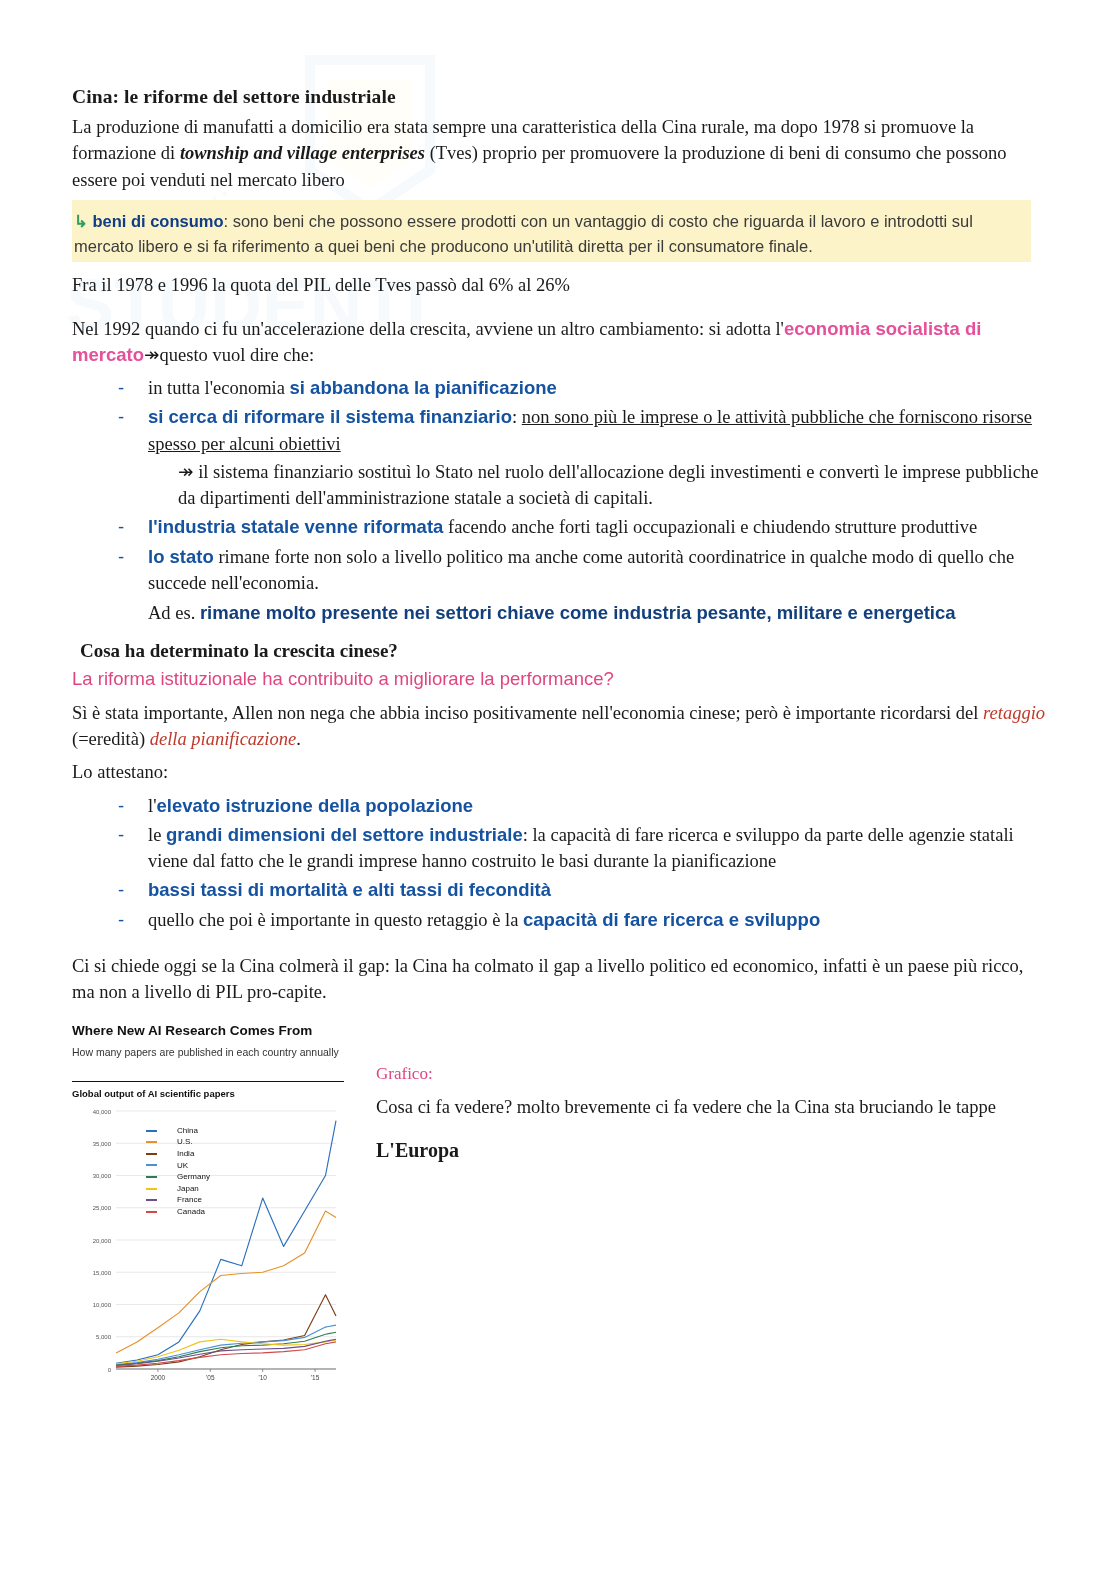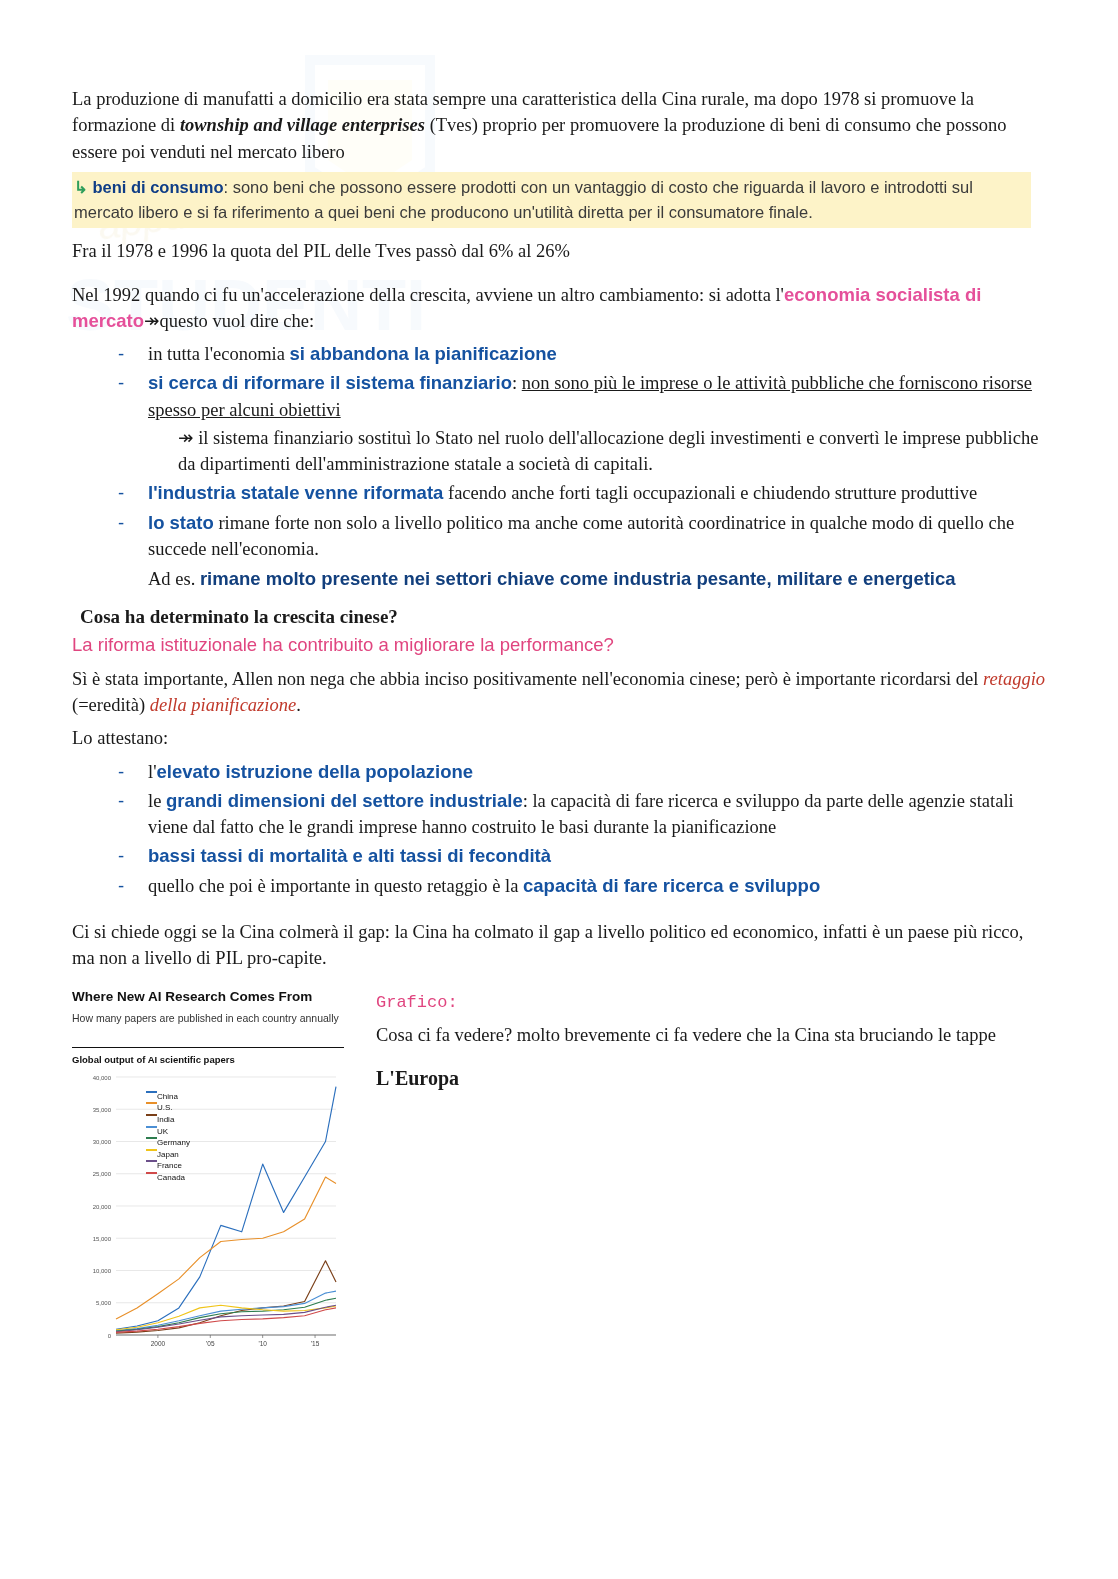--- a/index.html
+++ b/index.html
@@ -50,21 +50,21 @@
   }
   p.body {
     font-size: 18.5px;
     line-height: 1.42;
     margin: 0 0 7px 0;
     text-align: left;
   }
   .hl {
     background: #fdf3c8;
     display: block;
-    padding: 3px 2px 4px 2px;
+    padding: 9px 2px 4px 2px;
     font-family: "Liberation Sans", sans-serif;
     font-size: 16.5px;
     line-height: 1.5;
     color: #3b3b3b;
     margin: 2px 15px 10px 0;
   }
   .hl b {
     color: #0f3d86;
     font-weight: bold;
   }
@@ -150,37 +150,38 @@
     height: 292px;
   }
   .plot-svg { display:block; }
   .legend {
     position: absolute;
     left: 74px;
     top: 22px;
     font-size: 8px;
     line-height: 1.45;
   }
-  .legend div { display: flex; gap: 0; }
+  .legend div { display: flex; align-items: center; gap: 20px; }
   .legend i {
     display: inline-block;
     width: 11px;
     height: 2px;
     background: #888;
   }
   .right-col {
     flex: 1;
     padding-left: 32px;
     padding-top: 4px;
   }
   .grafico-label {
     color: #e0457f;
-    font-family: Liberation Mono, monospace;
+    font-family: Liberation Serif, serif;
     font-size: 17px;
     margin-bottom: 10px;
+    margin-top: 37px;
   }
   .right-body {
     font-family: "Liberation Serif", serif;
     font-size: 18.5px;
     line-height: 1.42;
   }
   .libro {
     font-family: "Liberation Sans", sans-serif;
     font-size: 16.5px;
     line-height: 1.5;
@@ -203,20 +204,21 @@
     <g opacity="0.55">
       <path d="M250 20 L370 20 L370 130 L310 170 L250 130 Z" fill="none" stroke="#cfe0f2" stroke-width="10"></path>
       <path d="M268 40 L352 40 L352 120 L310 148 L268 120 Z" fill="#fdf0b8" opacity="0.6"></path>
       <text x="6" y="290" font-family="Liberation Sans, sans-serif" font-size="72" font-weight="bold" fill="#cfe0f2">STUDENTI</text>
       <text x="40" y="200" font-family="Liberation Sans, sans-serif" font-size="40" font-style="italic" fill="#e8d9a8" transform="rotate(-8 40 200)">appunti</text>
     </g>
   </svg>
 
   <div class="content">
 
+    <h1 class="doc-title">Cina: le riforme del settore industriale</h1>
 
     <p class="body">
       <span>La produzione di manufatti a domicilio era stata sempre una caratteristica della Cina rurale, ma dopo 1978 si promuove la formazione di </span><i><b>township and village enterprises</b></i><span> (Tves) proprio per promuovere la produzione di beni di consumo che possono essere poi venduti nel mercato libero</span>
     </p>
 
     <div class="hl">
       <span class="arrow-green">↳</span>
       <b>beni di consumo</b><span>: sono beni che possono essere prodotti con un vantaggio di costo che riguarda il lavoro e introdotti sul mercato libero e si fa riferimento a quei beni che producono un'utilità diretta per il consumatore finale.</span>
     </div>
 

